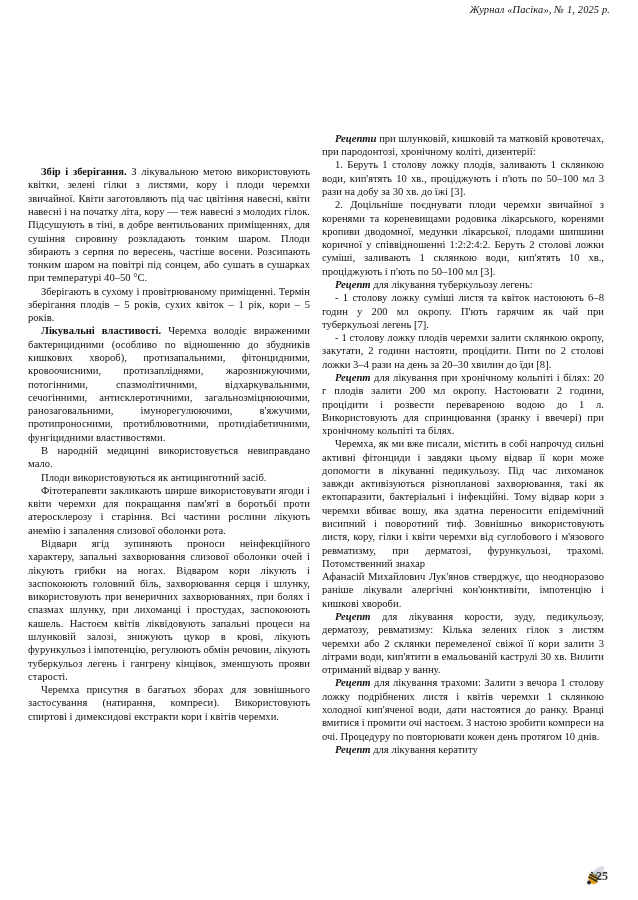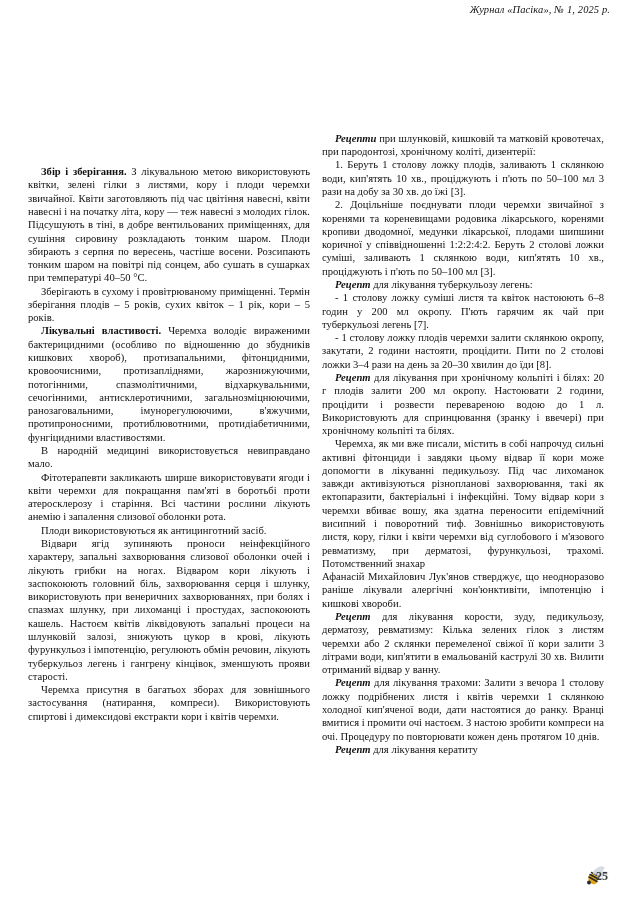--- a/index.html
+++ b/index.html
@@ -82,22 +82,22 @@
     <span>Журнал «Пасіка», № 1, 2025 р.</span>
   </div>
 
   <div class="columns">
 
     <div class="col">
       <p><span class="lead">Збір і зберігання.</span><span> З лікувальною метою використовують квітки, зелені гілки з листями, кору і плоди черемхи звичайної. Квіти заготовляють під час цвітіння навесні, квіти навесні і на початку літа, кору — теж навесні з молодих гілок. Підсушують в тіні, в добре вентильованих приміщеннях, для сушіння сировину розкладають тонким шаром. Плоди збирають з серпня по вересень, частіше восени. Розсипають тонким шаром на повітрі під сонцем, або сушать в сушарках при температурі 40–50 °С.</span></p>
       <p><span>Зберігають в сухому і провітрюваному приміщенні. Термін зберігання плодів – 5 років, сухих квіток – 1 рік, кори – 5 років.</span></p>
       <p><span class="lead">Лікувальні властивості.</span><span> Черемха володіє вираженими бактерицидними (особливо по відношенню до збудників кишкових хвороб), протизапальними, фітонцидними, кровоочисними, протизапліднями, жарознижуючими, потогінними, спазмолітичними, відхаркувальними, сечогінними, антисклеротичними, загальнозміцнюючими, ранозаговальними, імунорегулюючими, в'яжучими, протипроносними, протиблювотними, протидіабетичними, фунгіцидними властивостями.</span></p>
       <p><span>В народній медицині використовується невиправдано мало.</span></p>
+      <p><span>Плоди використовуються як антицинготний засіб.</span></p>
       <p><span>Фітотерапевти закликають ширше використовувати ягоди і квіти черемхи для покращання пам'яті в боротьбі проти атеросклерозу і старіння. Всі частини рослини лікують анемію і запалення слизової оболонки рота.</span></p>
-      <p><span>Плоди використовуються як антицинготний засіб.</span></p>
       <p><span>Відвари ягід зупиняють проноси неінфекційного характеру, запальні захворювання слизової оболонки очей і лікують грибки на ногах. Відваром кори лікують і заспокоюють головний біль, захворювання серця і шлунку, використовують при венеричних захворюваннях, при болях і спазмах шлунку, при лихоманці і простудах, заспокоюють кашель. Настоєм квітів ліквідовують запальні процеси на шлунковій залозі, знижують цукор в крові, лікують фурункульоз і імпотенцію, регулюють обмін речовин, лікують туберкульоз легень і гангрену кінцівок, зменшують прояви старості.</span></p>
       <p><span>Черемха присутня в багатьох зборах для зовнішнього застосування (натирання, компреси). Використовують спиртові і димексидові екстракти кори і квітів черемхи.</span></p>
     </div>
 
     <div class="col">
       <p><span class="recipe-head">Рецепти</span><span> при шлунковій, кишковій та матковій кровотечах, при пародонтозі, хронічному коліті, дизентерії:</span></p>
       <p><span>1. Беруть 1 столову ложку плодів, заливають 1 склянкою води, кип'ятять 10 хв., проціджують і п'ють по 50–100 мл 3 рази на добу за 30 хв. до їжі [3].</span></p>
       <p><span>2. Доцільніше поєднувати плоди черемхи звичайної з коренями та кореневищами родовика лікарського, коренями кропиви дводомної, медунки лікарської, плодами шипшини коричної у співвідношенні 1:2:2:4:2. Беруть 2 столові ложки суміші, заливають 1 склянкою води, кип'ятять 10 хв., проціджують і п'ють по 50–100 мл [3].</span></p>
       <p><span class="recipe-head">Рецепт</span><span> для лікування туберкульозу легень:</span></p>
       <p><span>- 1 столову ложку суміші листя та квіток настоюють 6–8 годин у 200 мл окропу. П'ють гарячим як чай при туберкульозі легень [7].</span></p>

